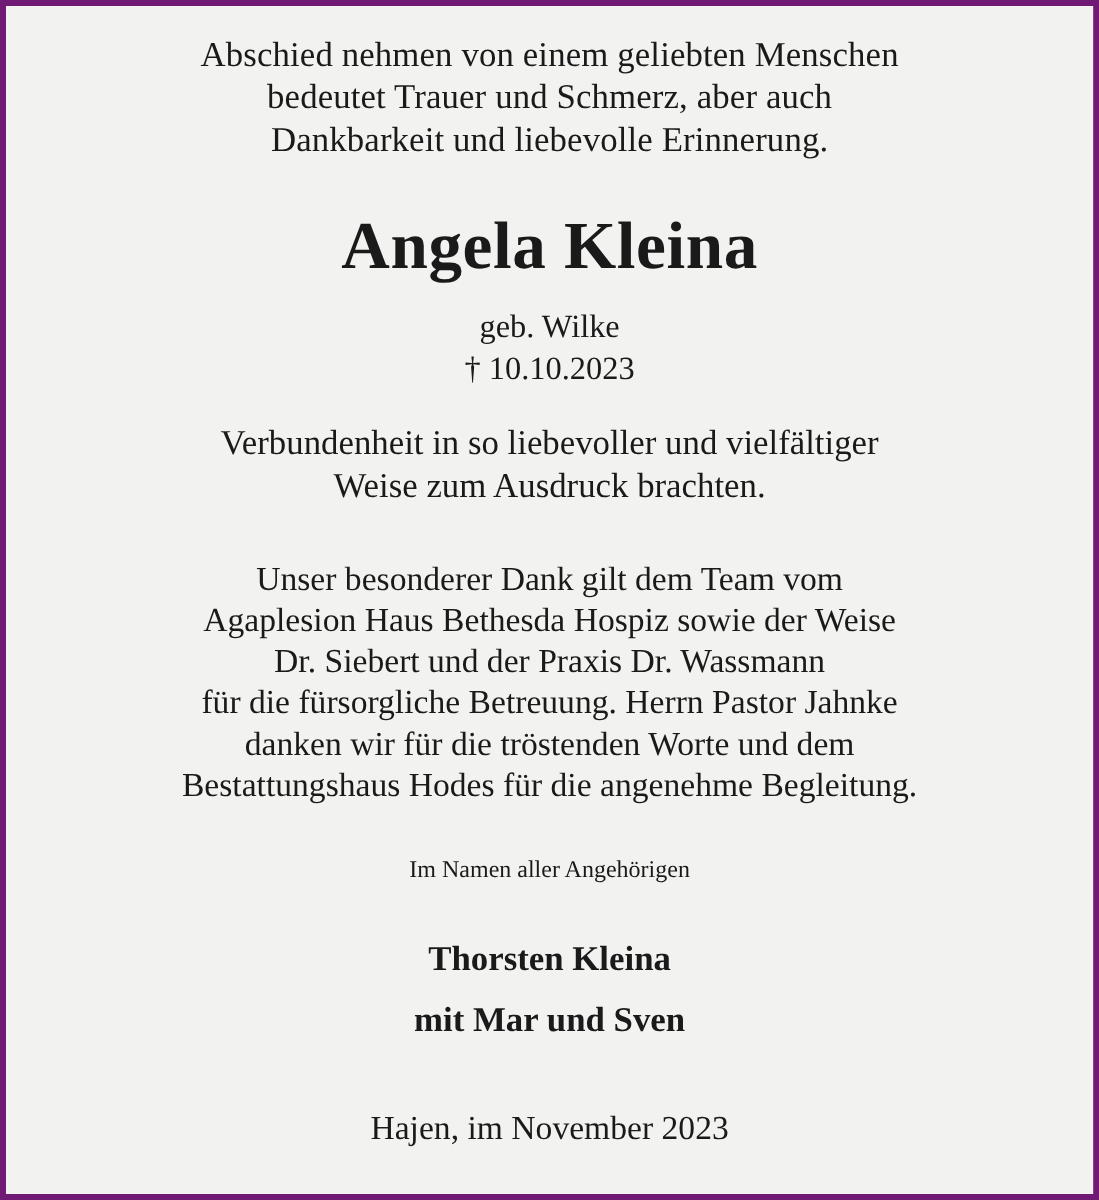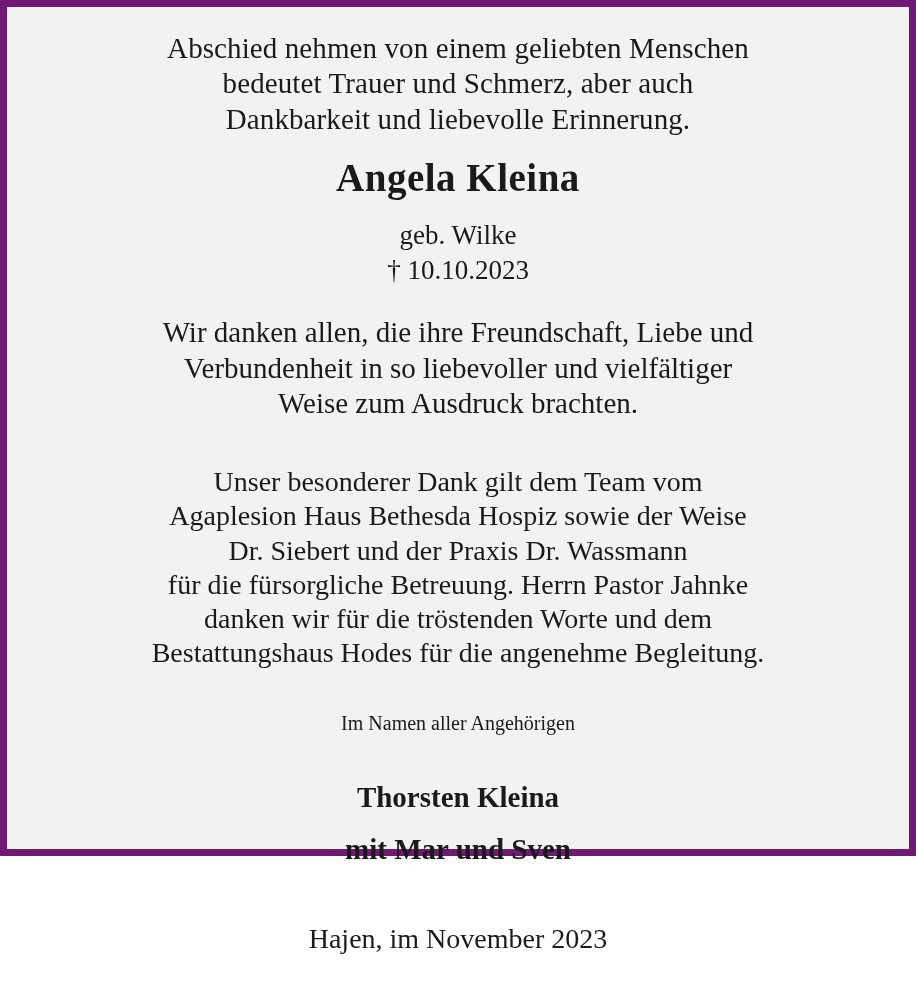--- a/index.html
+++ b/index.html
@@ -9,44 +9,44 @@
   }
   body {
     width: 916px;
     height: 1000px;
     font-family: "Liberation Serif", serif;
     color: #1a1a1a;
   }
   .notice {
     box-sizing: border-box;
     width: 916px;
-    height: 856px;
-    border: 7px solid #701a75;
+    height: 1000px;
+    border: 5px solid #701a75;
     background: #f2f2f0;
     padding: 18px 34px 10px 34px;
     display: flex;
     flex-direction: column;
     align-items: center;
   }
   .line {
     text-align: center;
     line-height: 1.22;
   }
   .intro {
     font-size: 29px;
     letter-spacing: 0.1px;
   }
   .intro .line { margin: 0; }
   .block-intro { margin-top: 6px; }
 
   .deceased-name {
-    font-size: 39px;
+    font-size: 56px;
     font-weight: bold;
     letter-spacing: 0.5px;
-    margin-top: 18px;
+    margin-top: 38px;
     text-align: center;
   }
   .born-name {
     font-size: 27px;
     margin-top: 20px;
     text-align: center;
   }
   .death-date {
     font-size: 27px;
     margin-top: 4px;
@@ -93,21 +93,20 @@
     <p class="line">Dankbarkeit und liebevolle Erinnerung.</p>
   </div>
 
   <div class="deceased-name">Angela Kleina</div>
 
   <div class="born-name">geb. Wilke</div>
 
   <div class="death-date">† 10.10.2023</div>
 
   <div class="thanks">
-    <p class="line">Wir danken allen, die ihre Freundschaft, Liebe und</p>
     <p class="line">Verbundenheit in so liebevoller und vielfältiger</p>
     <p class="line">Weise zum Ausdruck brachten.</p>
   </div>
 
   <div class="special-thanks">
     <p class="line">Unser besonderer Dank gilt dem Team vom</p>
     <p class="line">Agaplesion Haus Bethesda Hospiz sowie der Weise</p>
     <p class="line">Dr. Siebert und der Praxis  Dr. Wassmann</p>
     <p class="line">für die fürsorgliche Betreuung. Herrn Pastor Jahnke</p>
     <p class="line">danken wir für die tröstenden Worte und dem</p>

